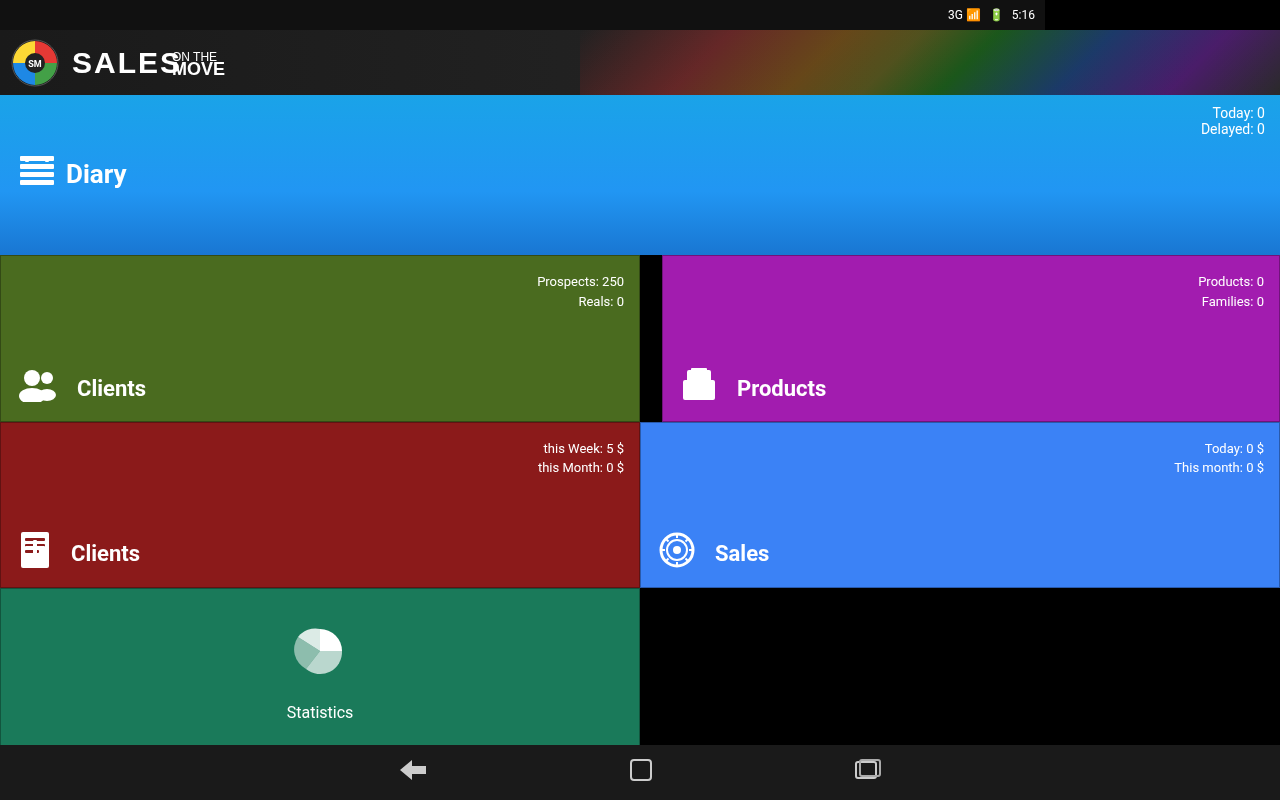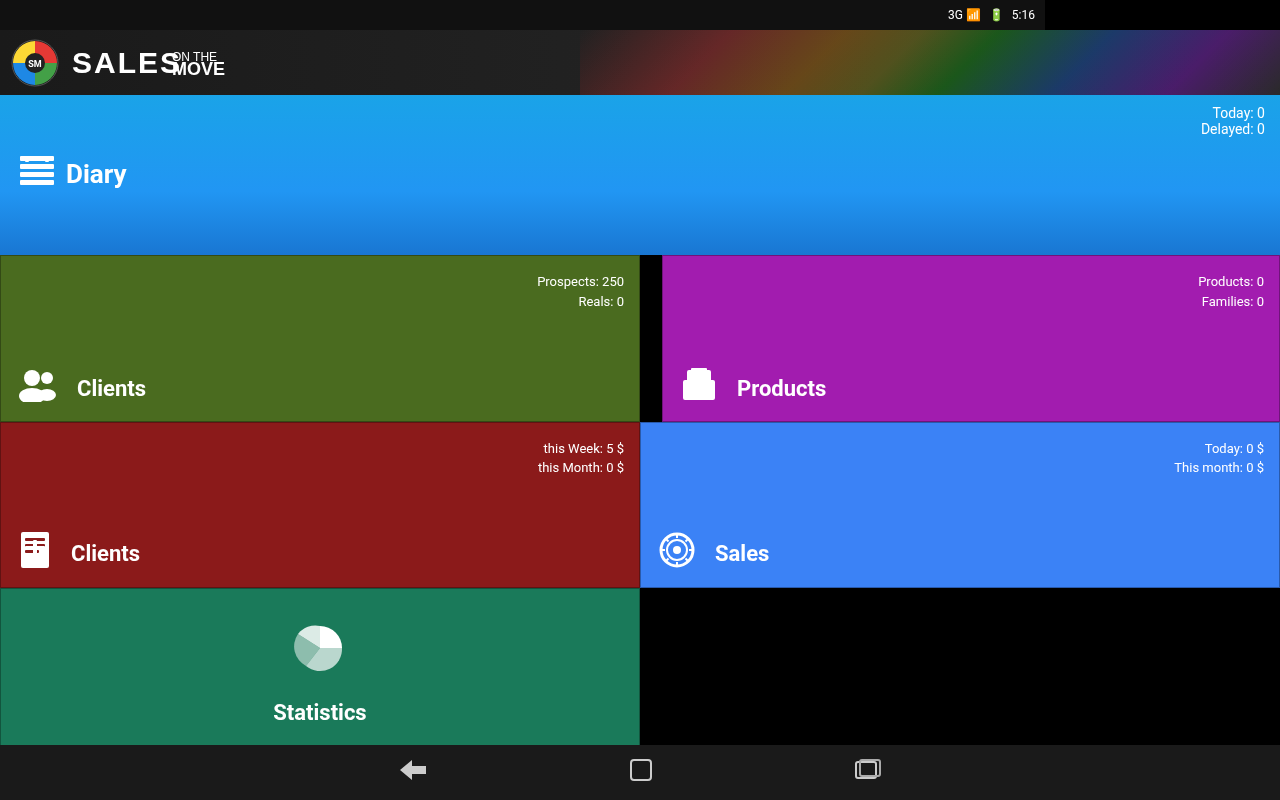--- a/index.html
+++ b/index.html
@@ -175,22 +175,22 @@
       flex-direction: column;
       gap: 10px;
     }
 
     .tile-centered .big-icon {
       font-size: 50px;
       color: #fff;
     }
 
     .tile-centered .label-text {
-      font-size: 22px;
-      font-weight: bold;
+      font-size: 16px;
+      font-weight: normal;
       color: #fff;
     }
 
     
     .tile-clients { background: #4a6b1f; }
     .tile-products { background: #a21caf; margin-left: 22px; }
     .tile-expenses { background: #8b1a1a; }
     .tile-sales { background: #3b82f6; }
     .tile-statistics { background: #1a7a5a; }
     .tile-configuration { background: #9a9a3a; }

